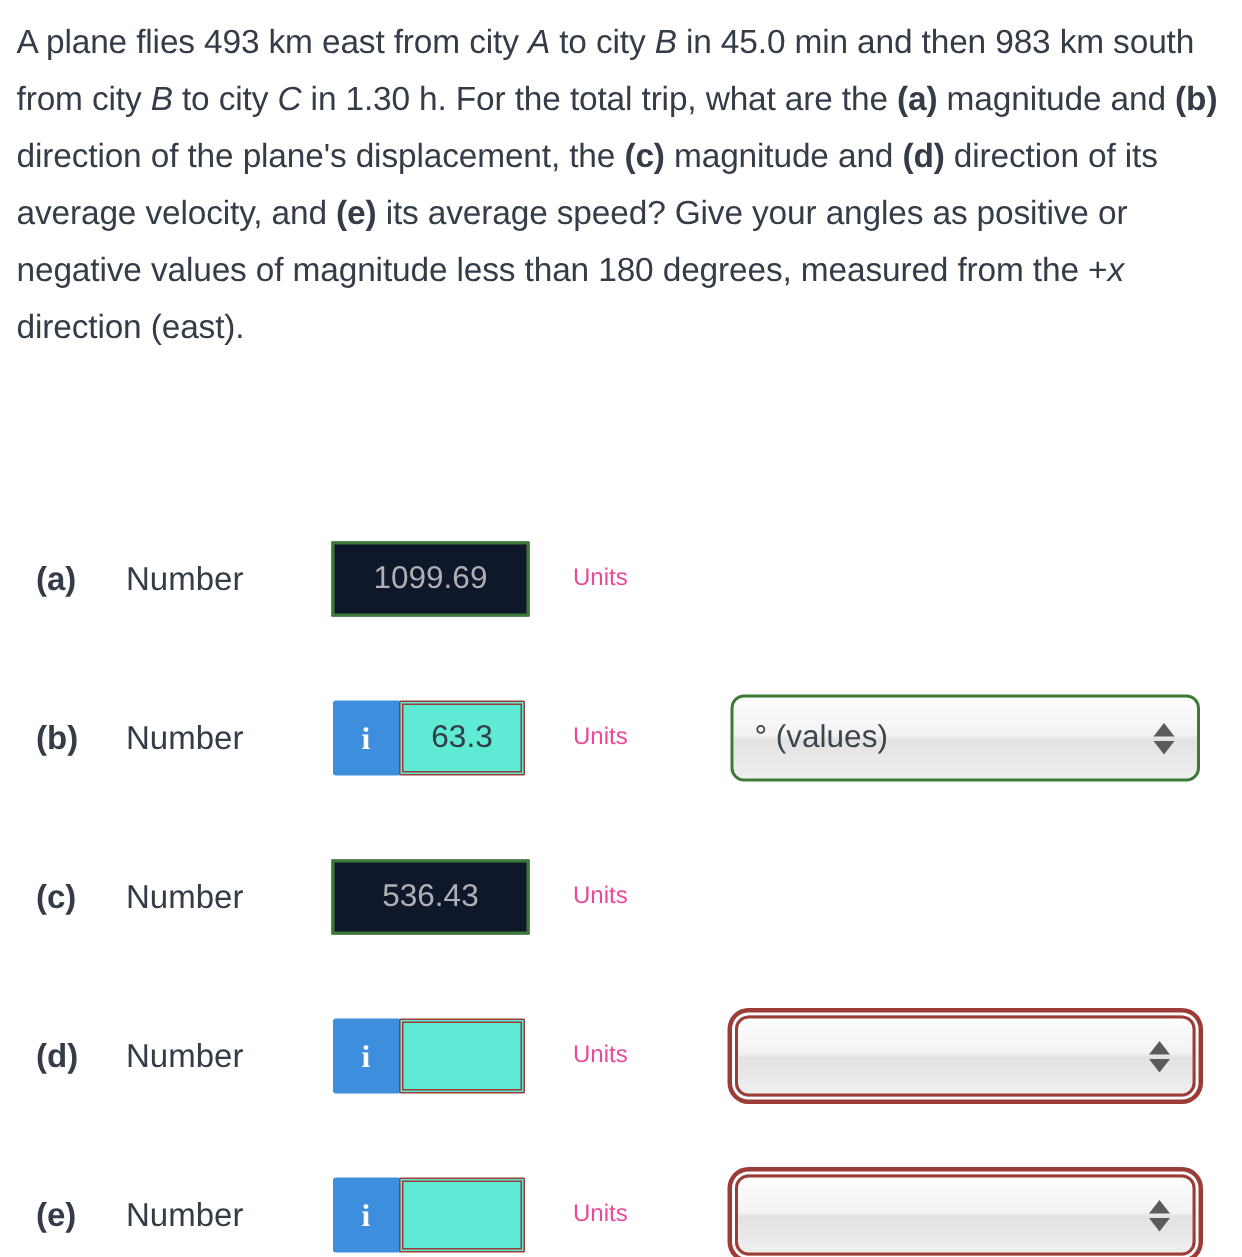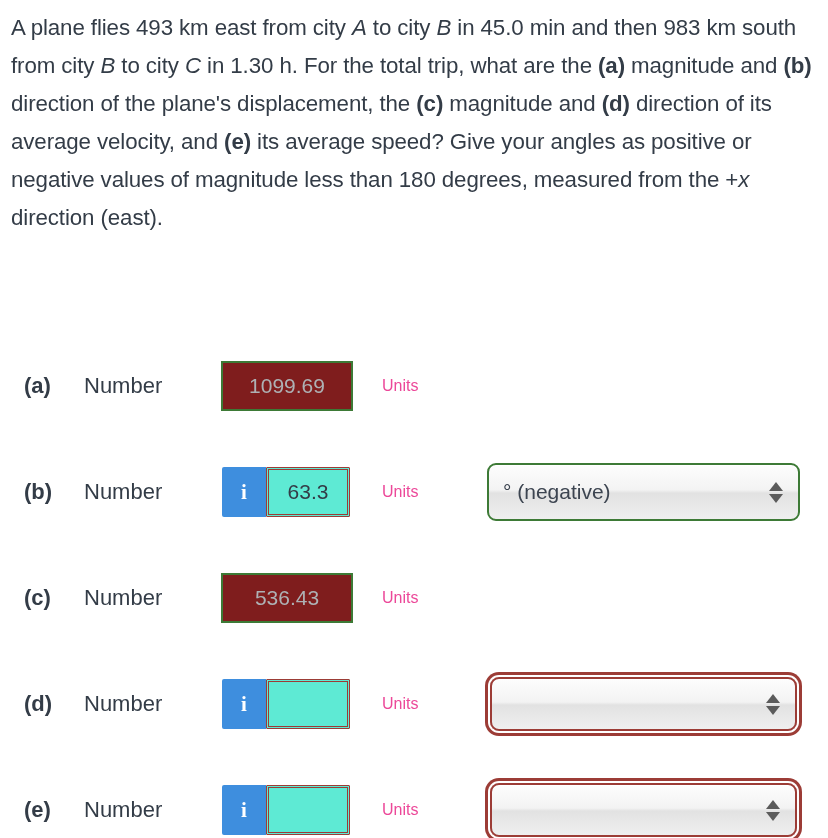--- a/index.html
+++ b/index.html
@@ -107,21 +107,21 @@
     height: 50px;
     font-family: "Liberation Sans", "DejaVu Sans", sans-serif;
     font-size: 21px;
     padding: 0 8px;
     outline: none;
   }
   
   .num-input.correct {
     width: 132px;
     border: 2px solid #3d7a36;
-    background: #7f1d1d;
+    background: #0f172a;
     color: #aeb1b4;
     text-align: center;
   }
   
   .num-input.flagged {
     width: 84px;
     border: 3px double #9c3c36;
     background: #5eead4;
     color: #333c47;
     text-align: center;
@@ -200,21 +200,21 @@
     </div>
     <div class="row">
       <span class="row-part">(b)</span>
       <span class="row-numlabel">Number</span>
       <div class="numgroup with-info">
         <button class="info-btn">i</button>
         <input type="text" class="num-input flagged" value="63.3" style="">
       </div>
       <span class="row-unitslabel">Units</span>
       <div class="unit-select ok">
-        <span class="sel-value">° (negative)</span>
+        <span class="sel-value">° (values)</span>
         <span class="sel-arrows">
           <span class="up"></span>
           <span class="down"></span>
         </span>
       </div>
     </div>
     <div class="row">
       <span class="row-part">(c)</span>
       <span class="row-numlabel">Number</span>
       <div class="numgroup">

